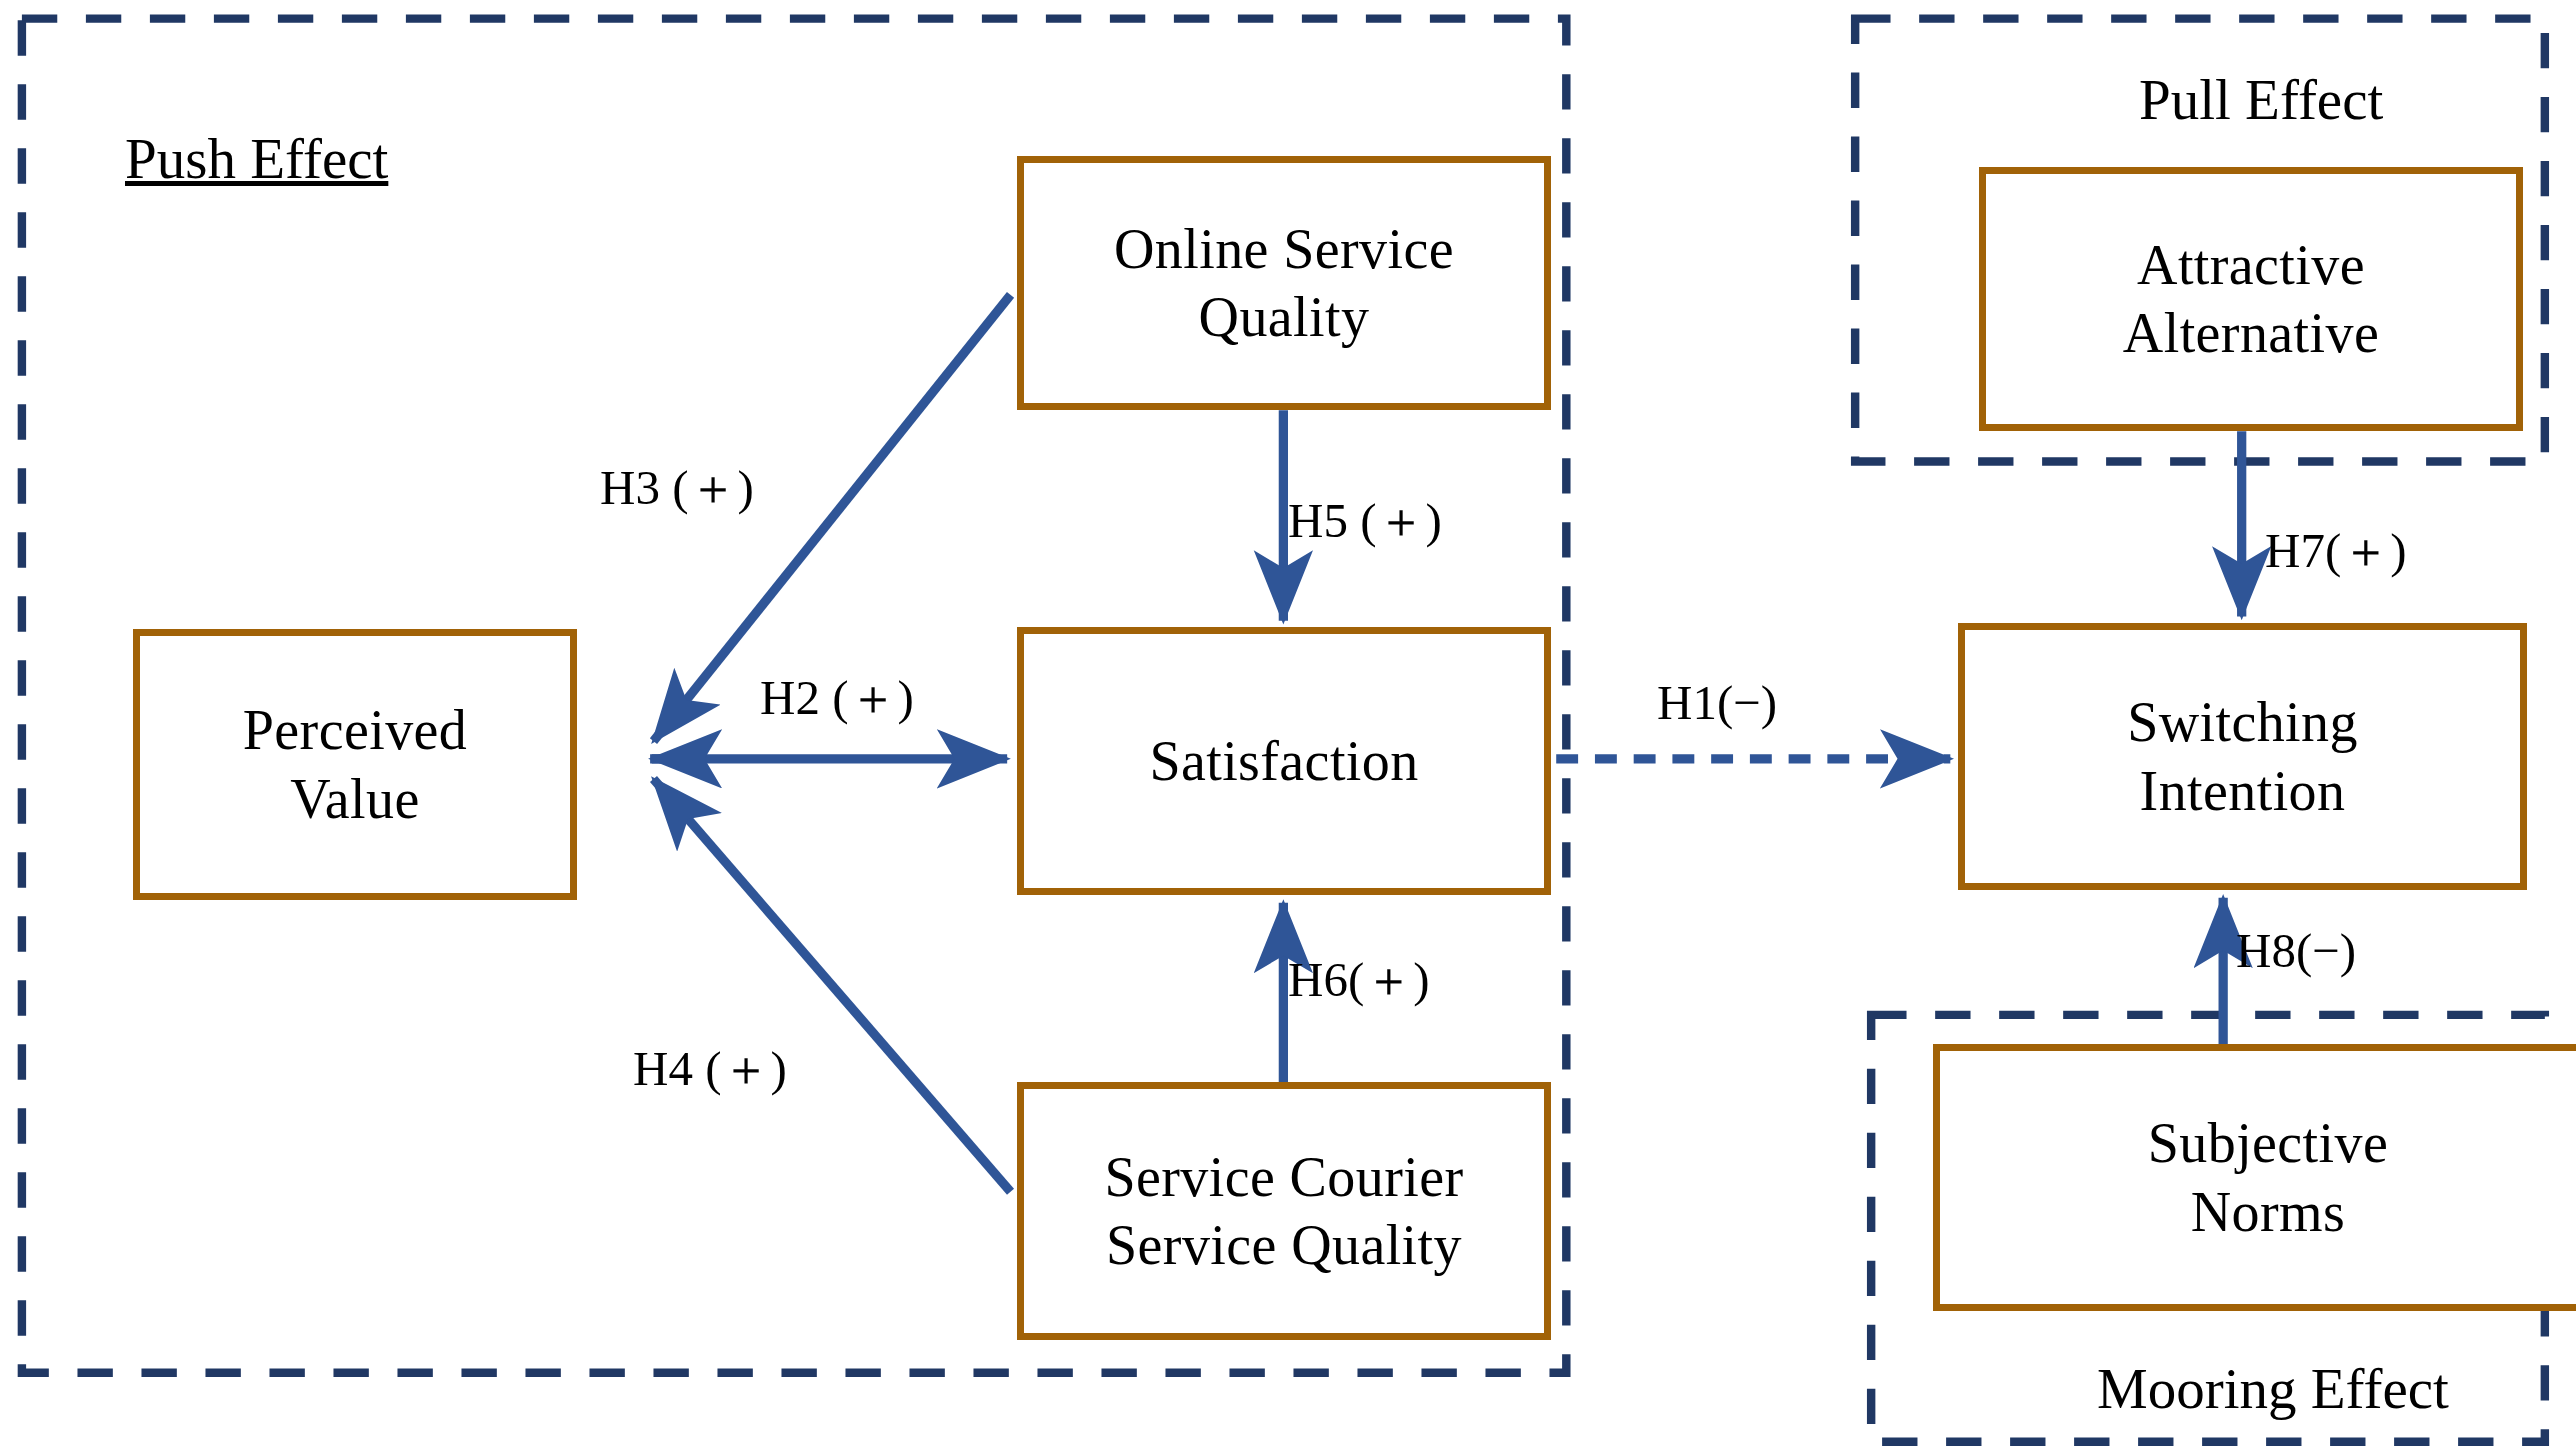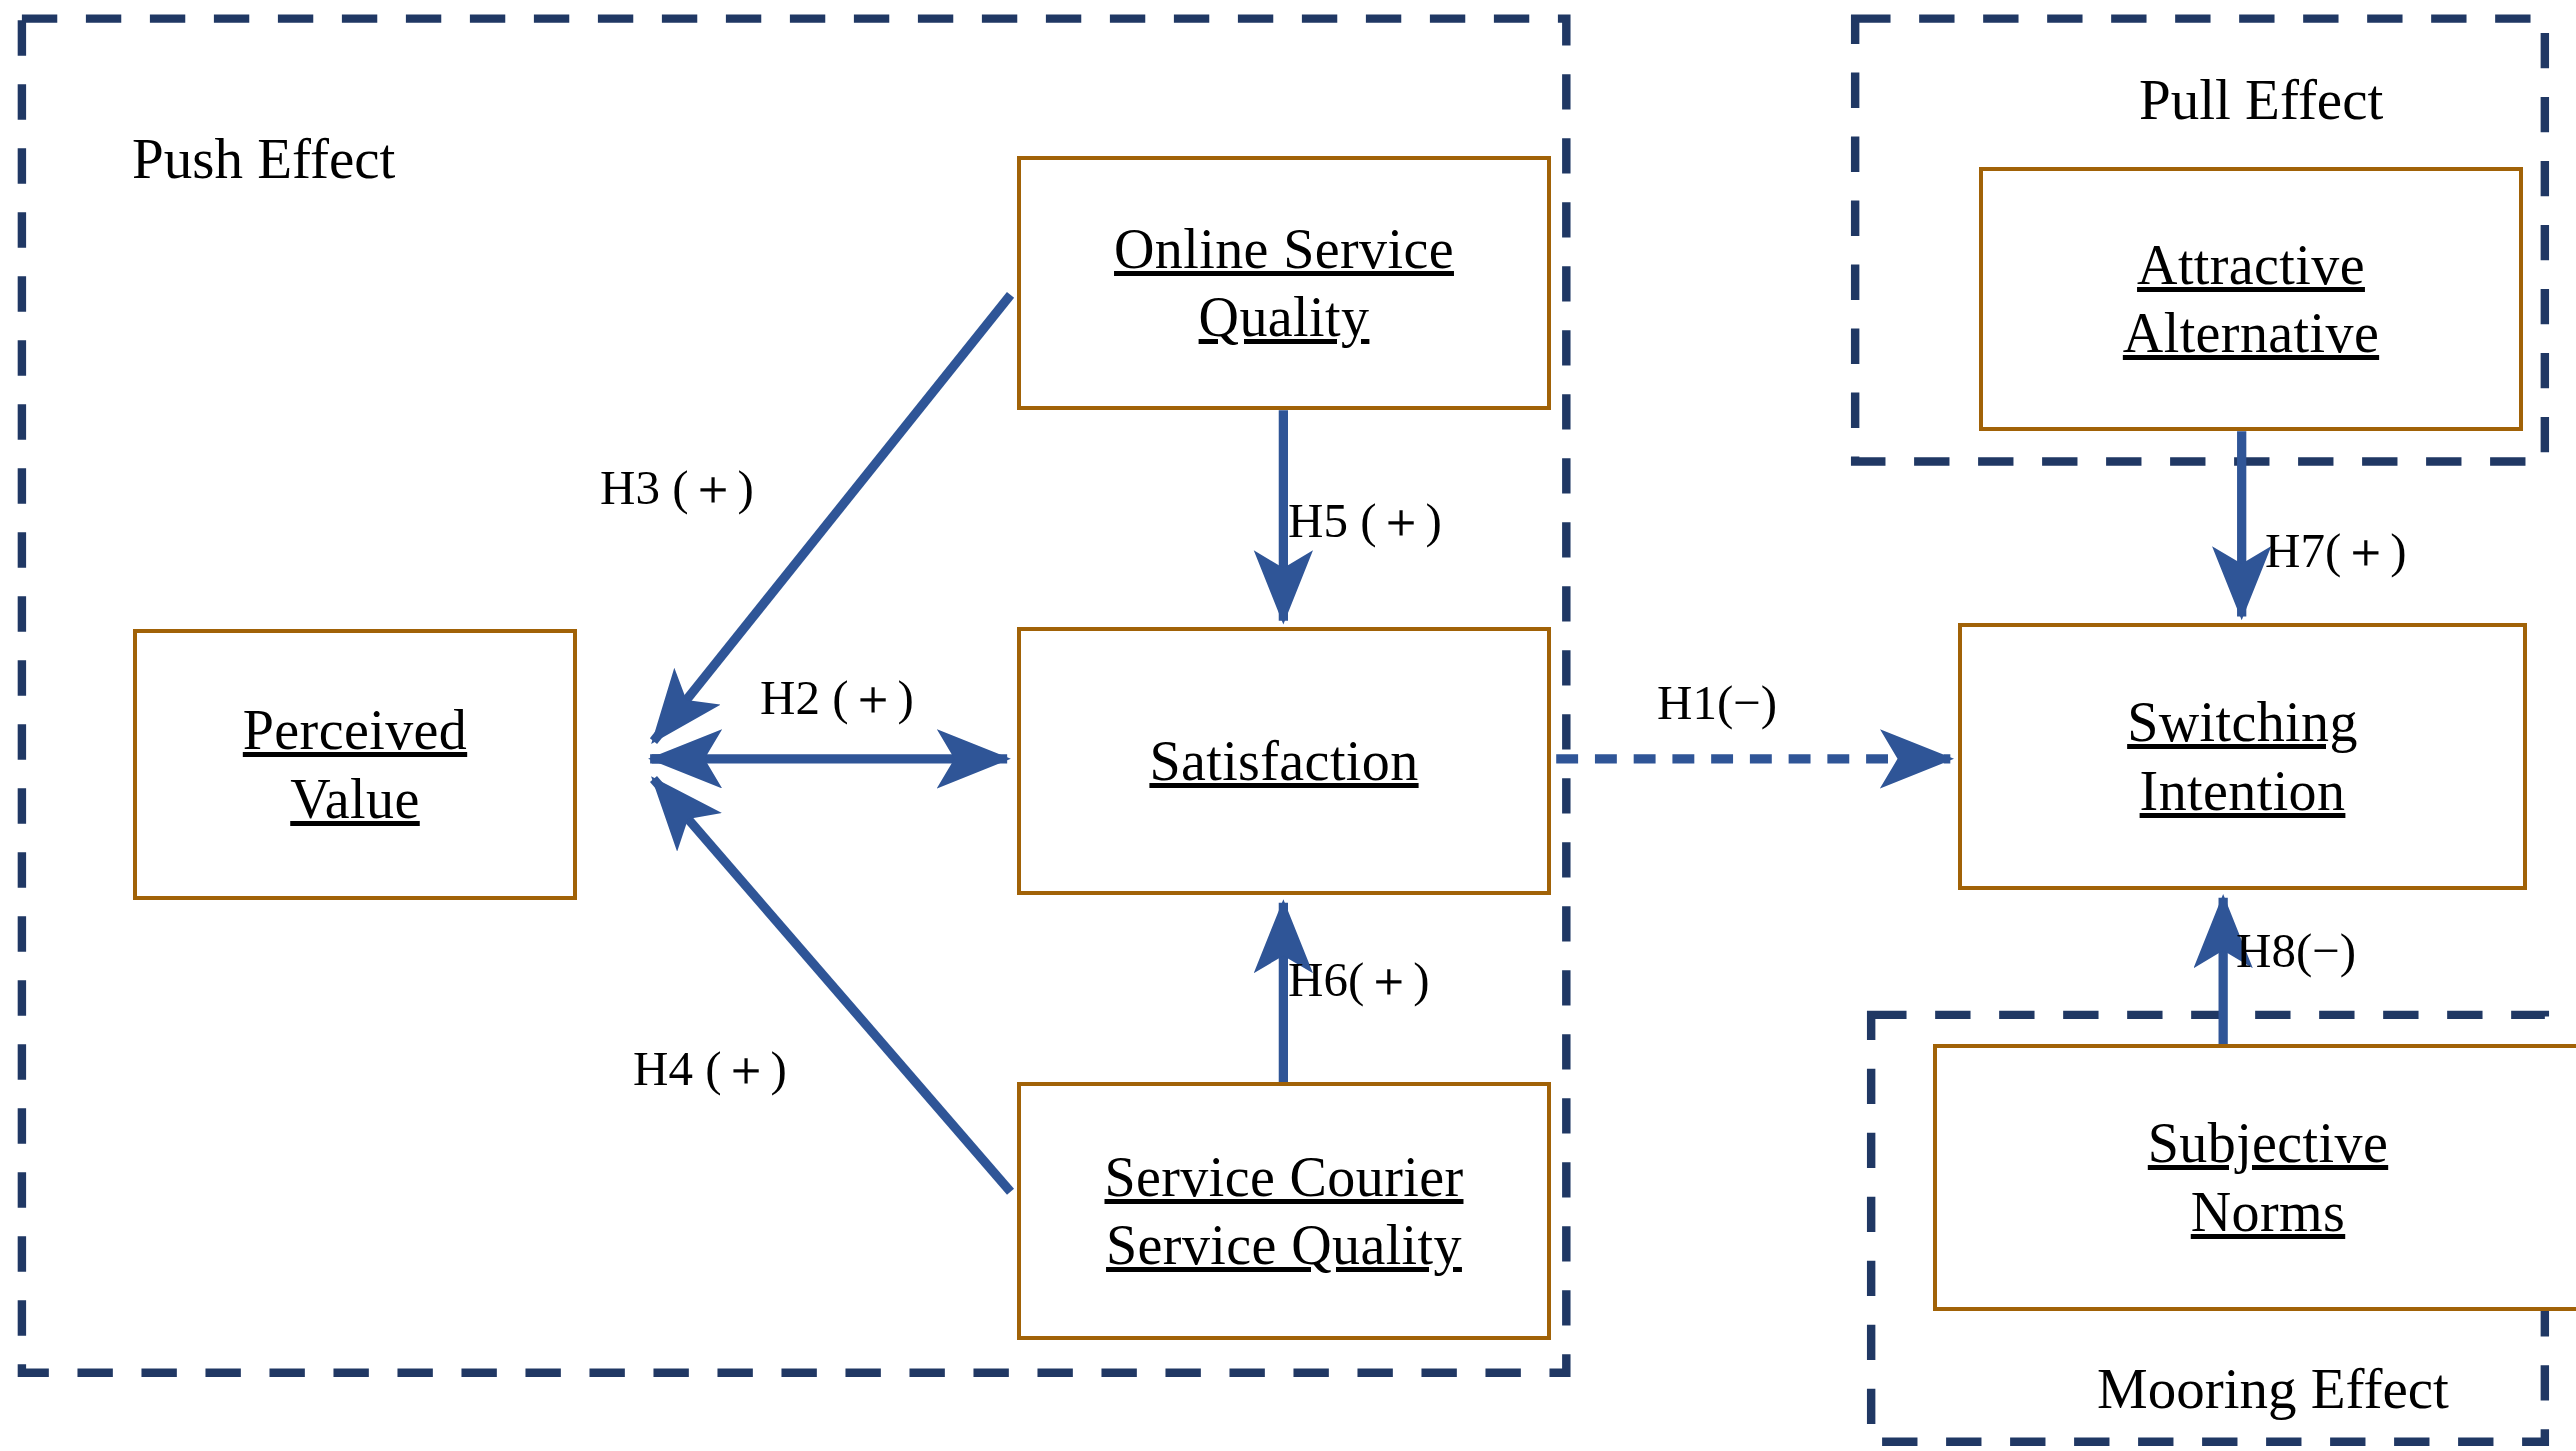--- a/index.html
+++ b/index.html
@@ -9,32 +9,31 @@
     font-family:"Liberation Serif", serif;
     position:relative;
     overflow:hidden;
   }
   #canvas{position:absolute;left:0;top:0;width:2576px;height:1452px;}
   .svg-layer{position:absolute;left:0;top:0;width:2576px;height:1452px;}
 
   .node{
     position:absolute;
     box-sizing:border-box;
-    border:4px solid #a16207;
+    border:7px solid #a16207;
     background:#ffffff;
     display:flex;
     align-items:center;
     justify-content:center;
     text-align:center;
     color:#000000;
     line-height:1.22;
     font-size:56px;
     letter-spacing:0.4px;
     z-index:5;
-    text-decoration:underline;
   }
   .node span{display:block;width:100%;}
 
   .group-label{
     position:absolute;
     font-size:57px;
     color:#000000;
     white-space:nowrap;
     z-index:6;
   }
@@ -50,21 +49,21 @@
   
   #node-perceived-value        {left:133px;  top:623px;  width:444px; height:271px;margin-top:6px;}
   #node-online-service-quality {left:1017px; top:156px;  width:534px; height:254px;}
   #node-satisfaction           {left:1017px; top:627px;  width:534px; height:268px;}
   #node-offline-courier        {left:1017px; top:1082px; width:534px; height:258px;}
   #node-attractive-alternative {left:1979px; top:167px;  width:544px; height:264px;}
   #node-switching-intention    {left:1958px; top:623px;  width:569px; height:267px;}
   #node-subjective-norms       {left:1933px; top:1044px; width:670px; height:267px;}
 
   
-  #label-push-effect    {left:132px;  top:126px;}
+  #label-push-effect    {left:125px;  top:126px;text-decoration:underline;}
   #label-pull-effect    {left:2139px; top:67px;}
   #label-mooring-effect {left:2097px; top:1356px;}
 
   
   #label-h1 {left:1657px; top:674px;}
   #label-h2 {left:760px;  top:665px;}
   #label-h3 {left:600px;  top:455px;}
   #label-h4 {left:633px;  top:1036px;}
   #label-h5 {left:1288px; top:488px;}
   #label-h6 {left:1288px; top:947px;}

